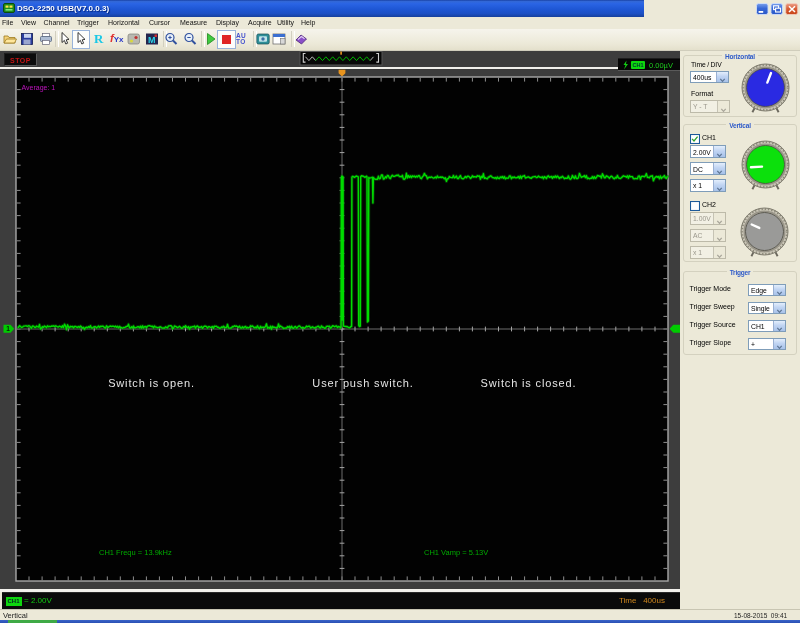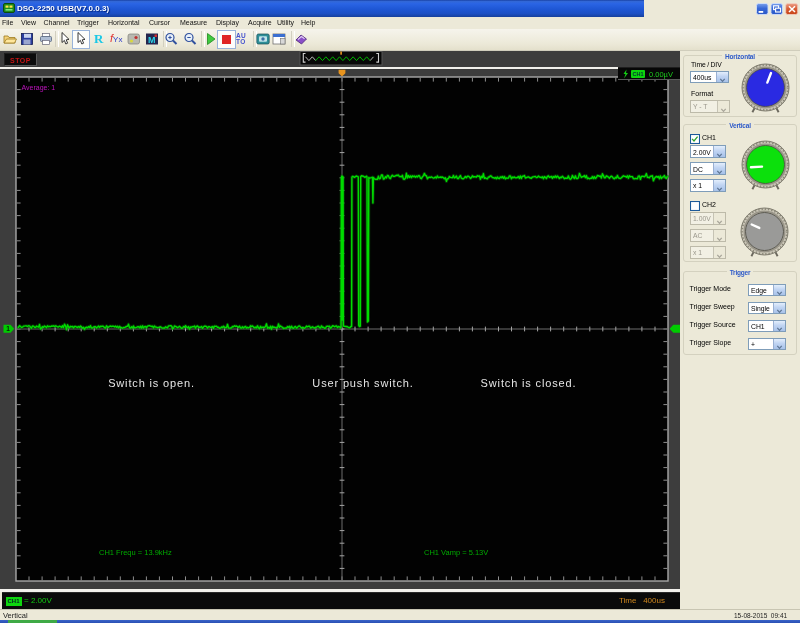--- a/index.html
+++ b/index.html
@@ -71,21 +71,21 @@
     <rect x="3.5" y="8.5" width="7" height="4" fill="#fff" stroke="#667" stroke-width="0.7"></rect>
   </svg>
 <svg style="position:absolute;left:58px;top:32px" width="14" height="14" viewBox="0 0 14 14">
     <path d="M4 0.5 L4 10.5 L6.4 8.4 L7.8 12 L9.6 11.2 L8.2 7.8 L11 7.4 Z" fill="#fff" stroke="#222" stroke-width="0.9"></path>
   </svg>
 <div style="position:absolute;left:72px;top:30px;width:16px;height:17px;background:#fdfdfb;border:1px solid #99b3d9"></div>
 <svg style="position:absolute;left:74px;top:32px" width="14" height="14" viewBox="0 0 14 14">
     <path d="M4 0.5 L4 10.5 L6.4 8.4 L7.8 12 L9.6 11.2 L8.2 7.8 L11 7.4 Z" fill="#fff" stroke="#222" stroke-width="0.9"></path>
   </svg>
 <div style="position:absolute;left:94px;top:31px;width:12px;height:14px;color:#19c8e6;font-weight:bold;font-size:13px;font-family:'Liberation Serif',serif">R</div>
-<div style="position:absolute;left:110px;top:32px;font-size:11px;font-weight:normal"><span style="color:#e03030;font-style:italic">f</span><span style="color:#2838c8;font-size:8px">Yx</span></div>
+<div style="position:absolute;left:110px;top:32px;font-size:11px;font-weight:bold"><span style="color:#e03030;font-style:italic">f</span><span style="color:#2838c8;font-size:8px">Yx</span></div>
 <svg style="position:absolute;left:127px;top:32px" width="14" height="14" viewBox="0 0 14 14">
     <rect x="1" y="2" width="11.5" height="10" rx="2" fill="#b9b9b1" stroke="#80807a" stroke-width="0.7"></rect>
     <circle cx="4.5" cy="9" r="1.6" fill="#d8d840"></circle>
     <circle cx="9" cy="5.5" r="1.6" fill="#c03030"></circle>
   </svg>
 <svg style="position:absolute;left:145px;top:32px" width="14" height="14" viewBox="0 0 14 14">
     <rect x="1" y="1.5" width="12" height="11" fill="#26264f"></rect>
     <text x="3" y="10.5" font-size="9" font-weight="bold" fill="#2bd4e8" font-family="Liberation Sans">M</text>
     <rect x="9.5" y="2.5" width="2.5" height="2.5" fill="#d03030"></rect>
   </svg>
@@ -147,21 +147,21 @@
 <text x="6.2" y="331.4" font-size="6.5" font-weight="bold" fill="#062006" font-family="Liberation Sans">1</text>
 <polygon points="680.3,324.8 673.3,324.8 669.6,328.8 673.3,332.8 680.3,332.8" fill="#00cc00"></polygon>
 <text x="21.5" y="89.5" font-size="7px" fill="#c214c2" font-family="Liberation Sans">Average: 1</text>
 <text x="151.5" y="386.5" font-size="11px" fill="#e6e6e6" text-anchor="middle" letter-spacing="0.85" font-family="Liberation Sans">Switch is open.</text>
 <text x="363" y="386.5" font-size="11px" fill="#e6e6e6" text-anchor="middle" letter-spacing="0.85" font-family="Liberation Sans">User push switch.</text>
 <text x="528.5" y="386.5" font-size="11px" fill="#e6e6e6" text-anchor="middle" letter-spacing="0.85" font-family="Liberation Sans">Switch is closed.</text>
 <text x="99" y="555" font-size="7.5px" fill="#00aa00" font-family="Liberation Sans">CH1 Frequ = 13.9kHz</text>
 <text x="424" y="555" font-size="7.5px" fill="#00aa00" font-family="Liberation Sans">CH1 Vamp = 5.13V</text>
 </svg>
 
-<div class="abs" style="left:618px;top:67px;width:63px;height:13px;background:#060606;border-top:1px solid #1d1d1d;border-bottom:1px solid #5a5a5a;box-sizing:border-box">
+<div class="abs" style="left:618px;top:58px;width:63px;height:13px;background:#060606;border-top:1px solid #1d1d1d;border-bottom:1px solid #5a5a5a;box-sizing:border-box">
 <svg class="abs" style="left:3px;top:1px" width="9" height="10">
       <path d="M5.5 0.5 L2.5 5 L4.5 5 L3 9.5 L7 4 L5 4 Z" fill="#14cc14"></path>
     </svg>
 <div class="abs" style="left:13px;top:2px;width:14px;height:7.5px;background:#0ed60e;border-radius:1px">
       <span class="abs" style="left:1.5px;top:0.7px;font-size:5.5px;font-weight:bold;color:#033">CH1</span>
     </div>
 <span class="abs" style="left:31px;top:1.8px;color:#1ecc1e;font-size:7.5px">0.00µV</span>
 </div>
 
 <div class="abs" style="left:2px;top:592px;width:679px;height:16.5px;background:#0a0a0a;border-top:1px solid #2a2a2a;box-sizing:border-box">

